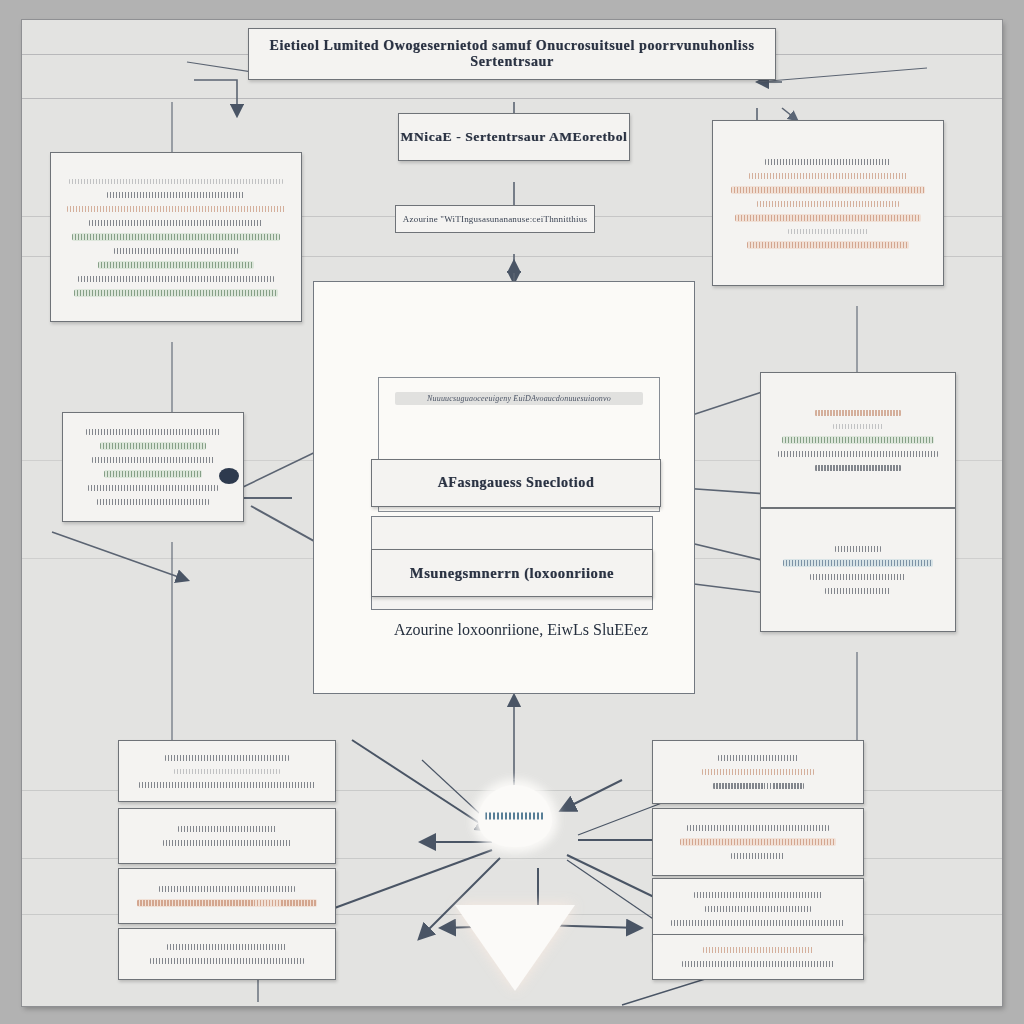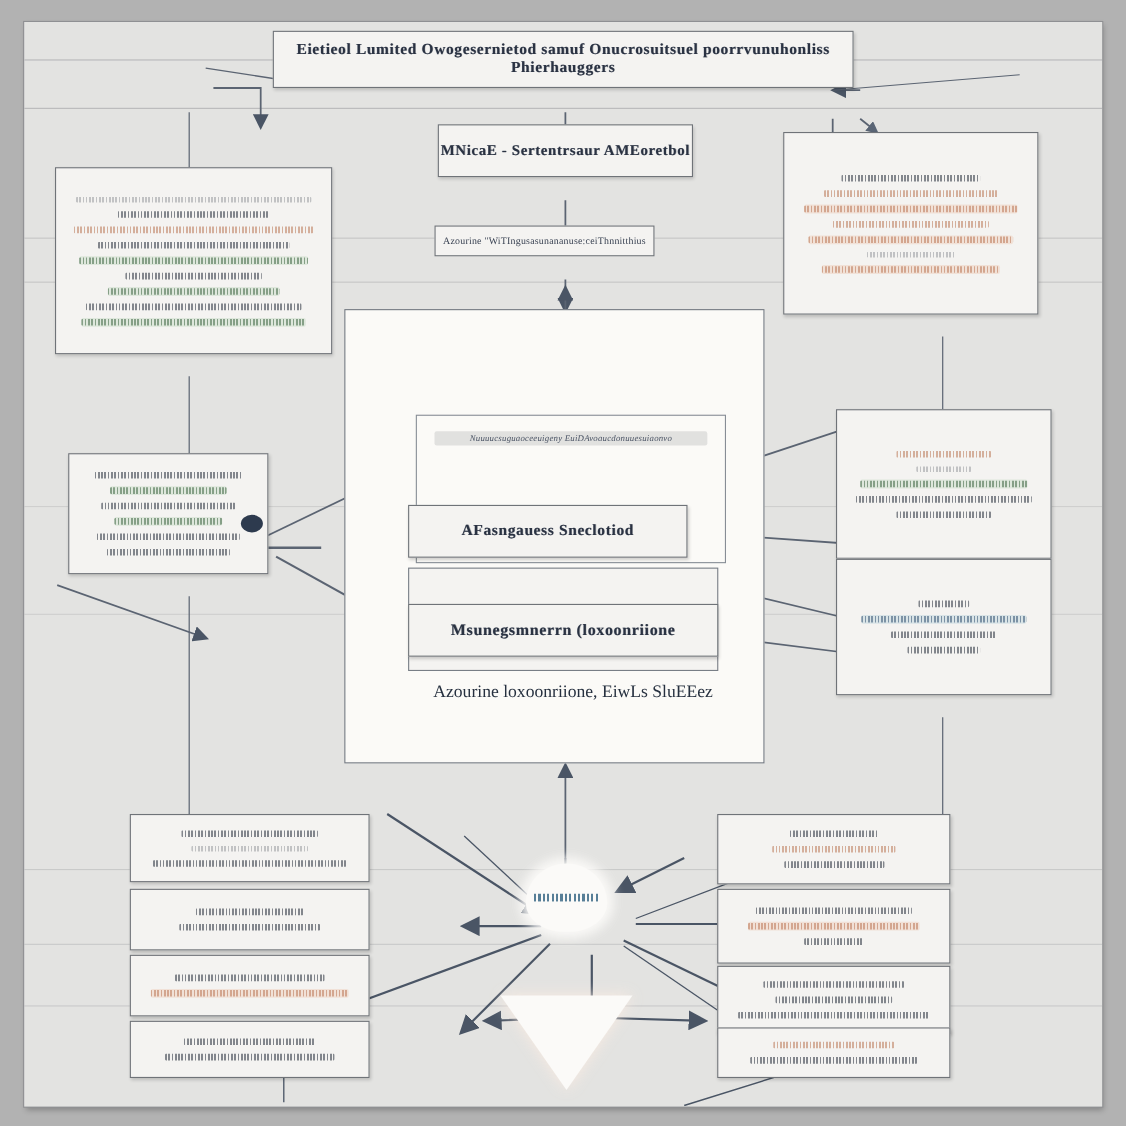--- a/index.html
+++ b/index.html
@@ -177,41 +177,41 @@
         <path d="M516,848 L516,905"></path>
         <path d="M516,905 L420,908" marker-end="url(#ah)"></path>
         <path d="M516,905 L618,908" marker-end="url(#ah)"></path>
         <path d="M556,815 L700,760 L740,745" stroke-width="1.2"></path>
         <path d="M600,985 L760,935 L830,935" stroke-width="1.4"></path>
         <path d="M236,982 L236,940" stroke-width="1.2"></path>
       </g>
     </svg>
 
     <div class="box" id="n-banner" style="left:226px;top:8px;width:528px;height:52px;">
-      <div class="ttl" style="font-size:14px">Eietieol Lumited Owogesernietod samuf Onucrosuitsuel poorrvunuhonliss    Phierhauggers</div>
+      <div class="ttl" style="font-size:14px">Eietieol Lumited Owogesernietod samuf Onucrosuitsuel poorrvunuhonliss    Sertentrsaur</div>
     </div>
 
     <div class="box" id="n-tier1" style="left:376px;top:93px;width:232px;height:48px;">
       <div class="ttl" style="font-size:13.5px">MNicaE - Sertentrsaur AMEoretbol</div>
     </div>
 
     <div class="box flat" id="n-tierbar" style="left:373px;top:185px;width:200px;height:28px;border-width:1px;">
       <div style="font-size:9px;color:#3b4454;letter-spacing:.2px">Azourine "WiTIngusasunananuse:ceiThnnitthius</div>
     </div>
 
     <div class="box flat" id="n-coreframe" style="left:291px;top:261px;width:382px;height:413px;background:#fbfaf7;border-color:#727880;"></div>
 
 
     <div class="box flat" id="n-coreinner" style="left:356px;top:357px;width:282px;height:135px;background:transparent;border-color:#878d95;border-width:1px;">
       <div class="hl-grey" style="margin:0 8px 0 8px;position:absolute;left:8px;right:8px;top:14px;">
         <div style="font-size:8px;color:#4a5364;text-align:center;letter-spacing:.2px">Nuuuucsuguaoceeuigeny EuiDAvoaucdonuuesuiaonvo</div>
       </div>
     </div>
 
-    <div class="box" id="n-coremid" style="left:349px;top:439px;width:254px;height:48px;">
+    <div class="box" id="n-coremid" style="left:349px;top:439px;width:290px;height:48px;">
       <div class="ttl" style="font-size:14px">AFasngauess Sneclotiod</div>
     </div>
 
     <div class="box flat" id="n-corelowframe" style="left:349px;top:496px;width:282px;height:94px;border-color:#787e86;"></div>
 
     <div class="box" id="n-corelow" style="left:349px;top:529px;width:282px;height:48px;">
       <div class="ttl" style="font-size:14.5px">Msunegsmnerrn (loxoonriione</div>
     </div>
 
     <div id="n-corefoot" style="position:absolute;left:349px;top:592px;width:300px;height:36px;display:flex;align-items:center;justify-content:center;">

